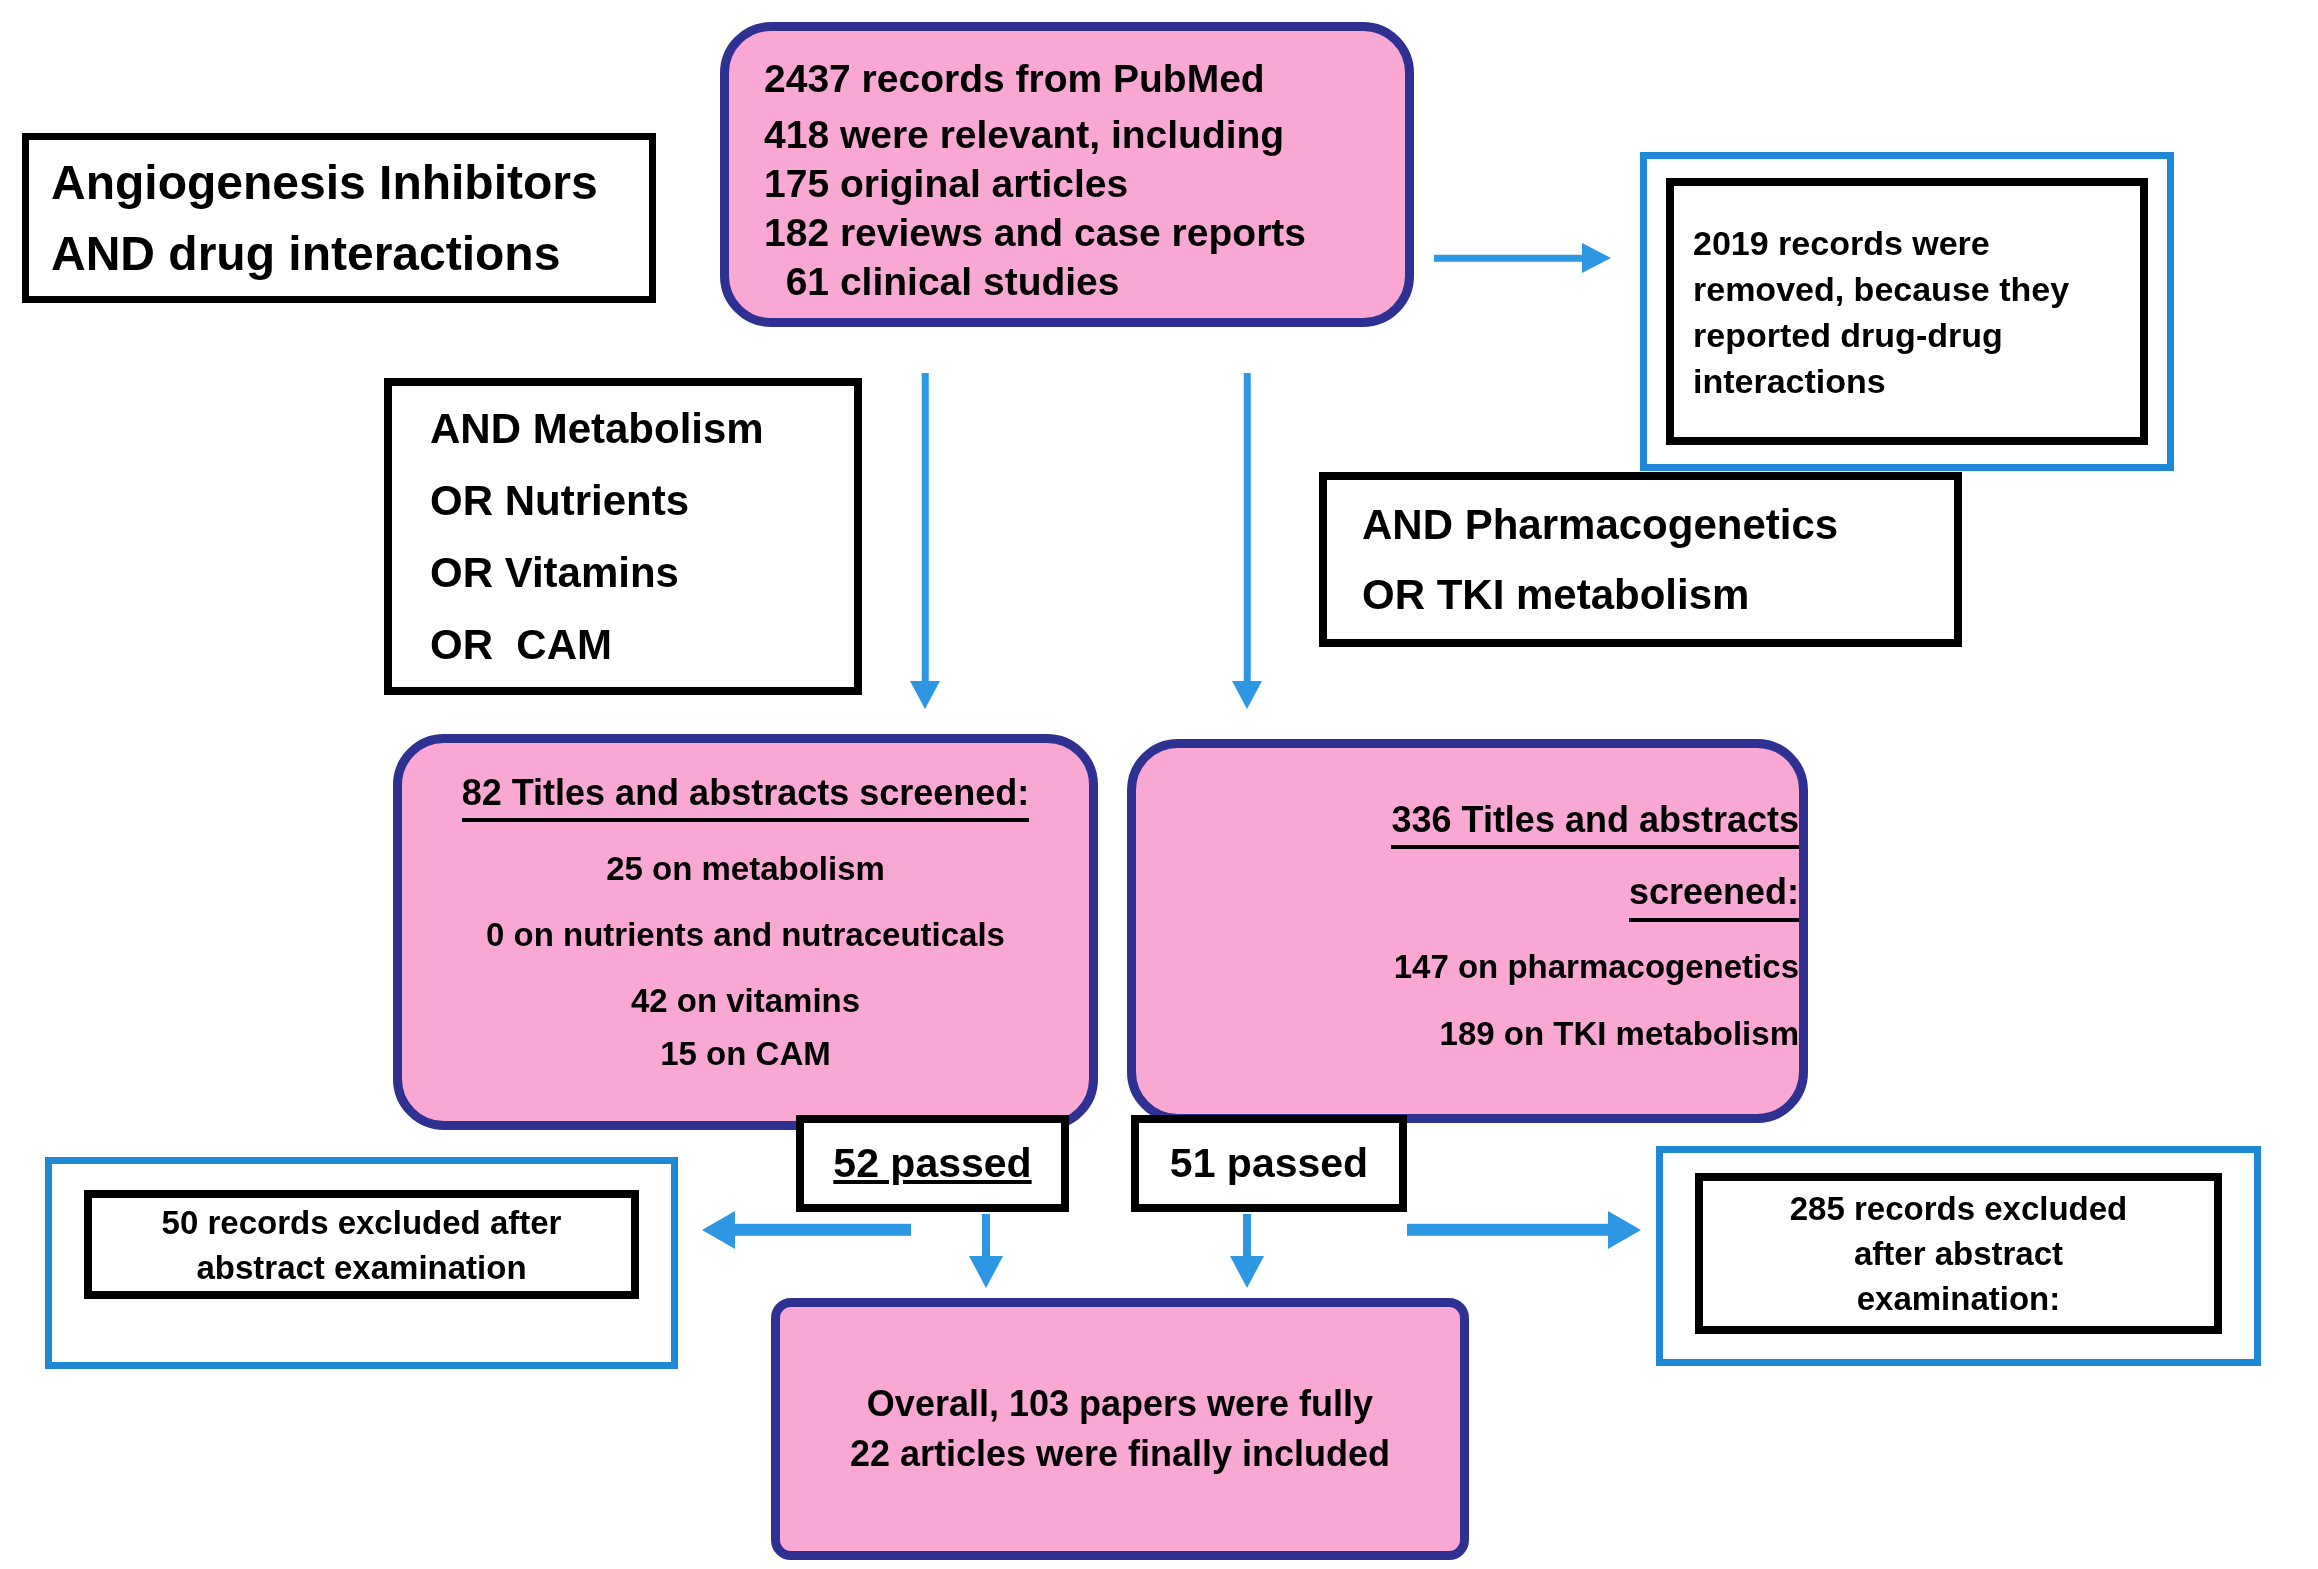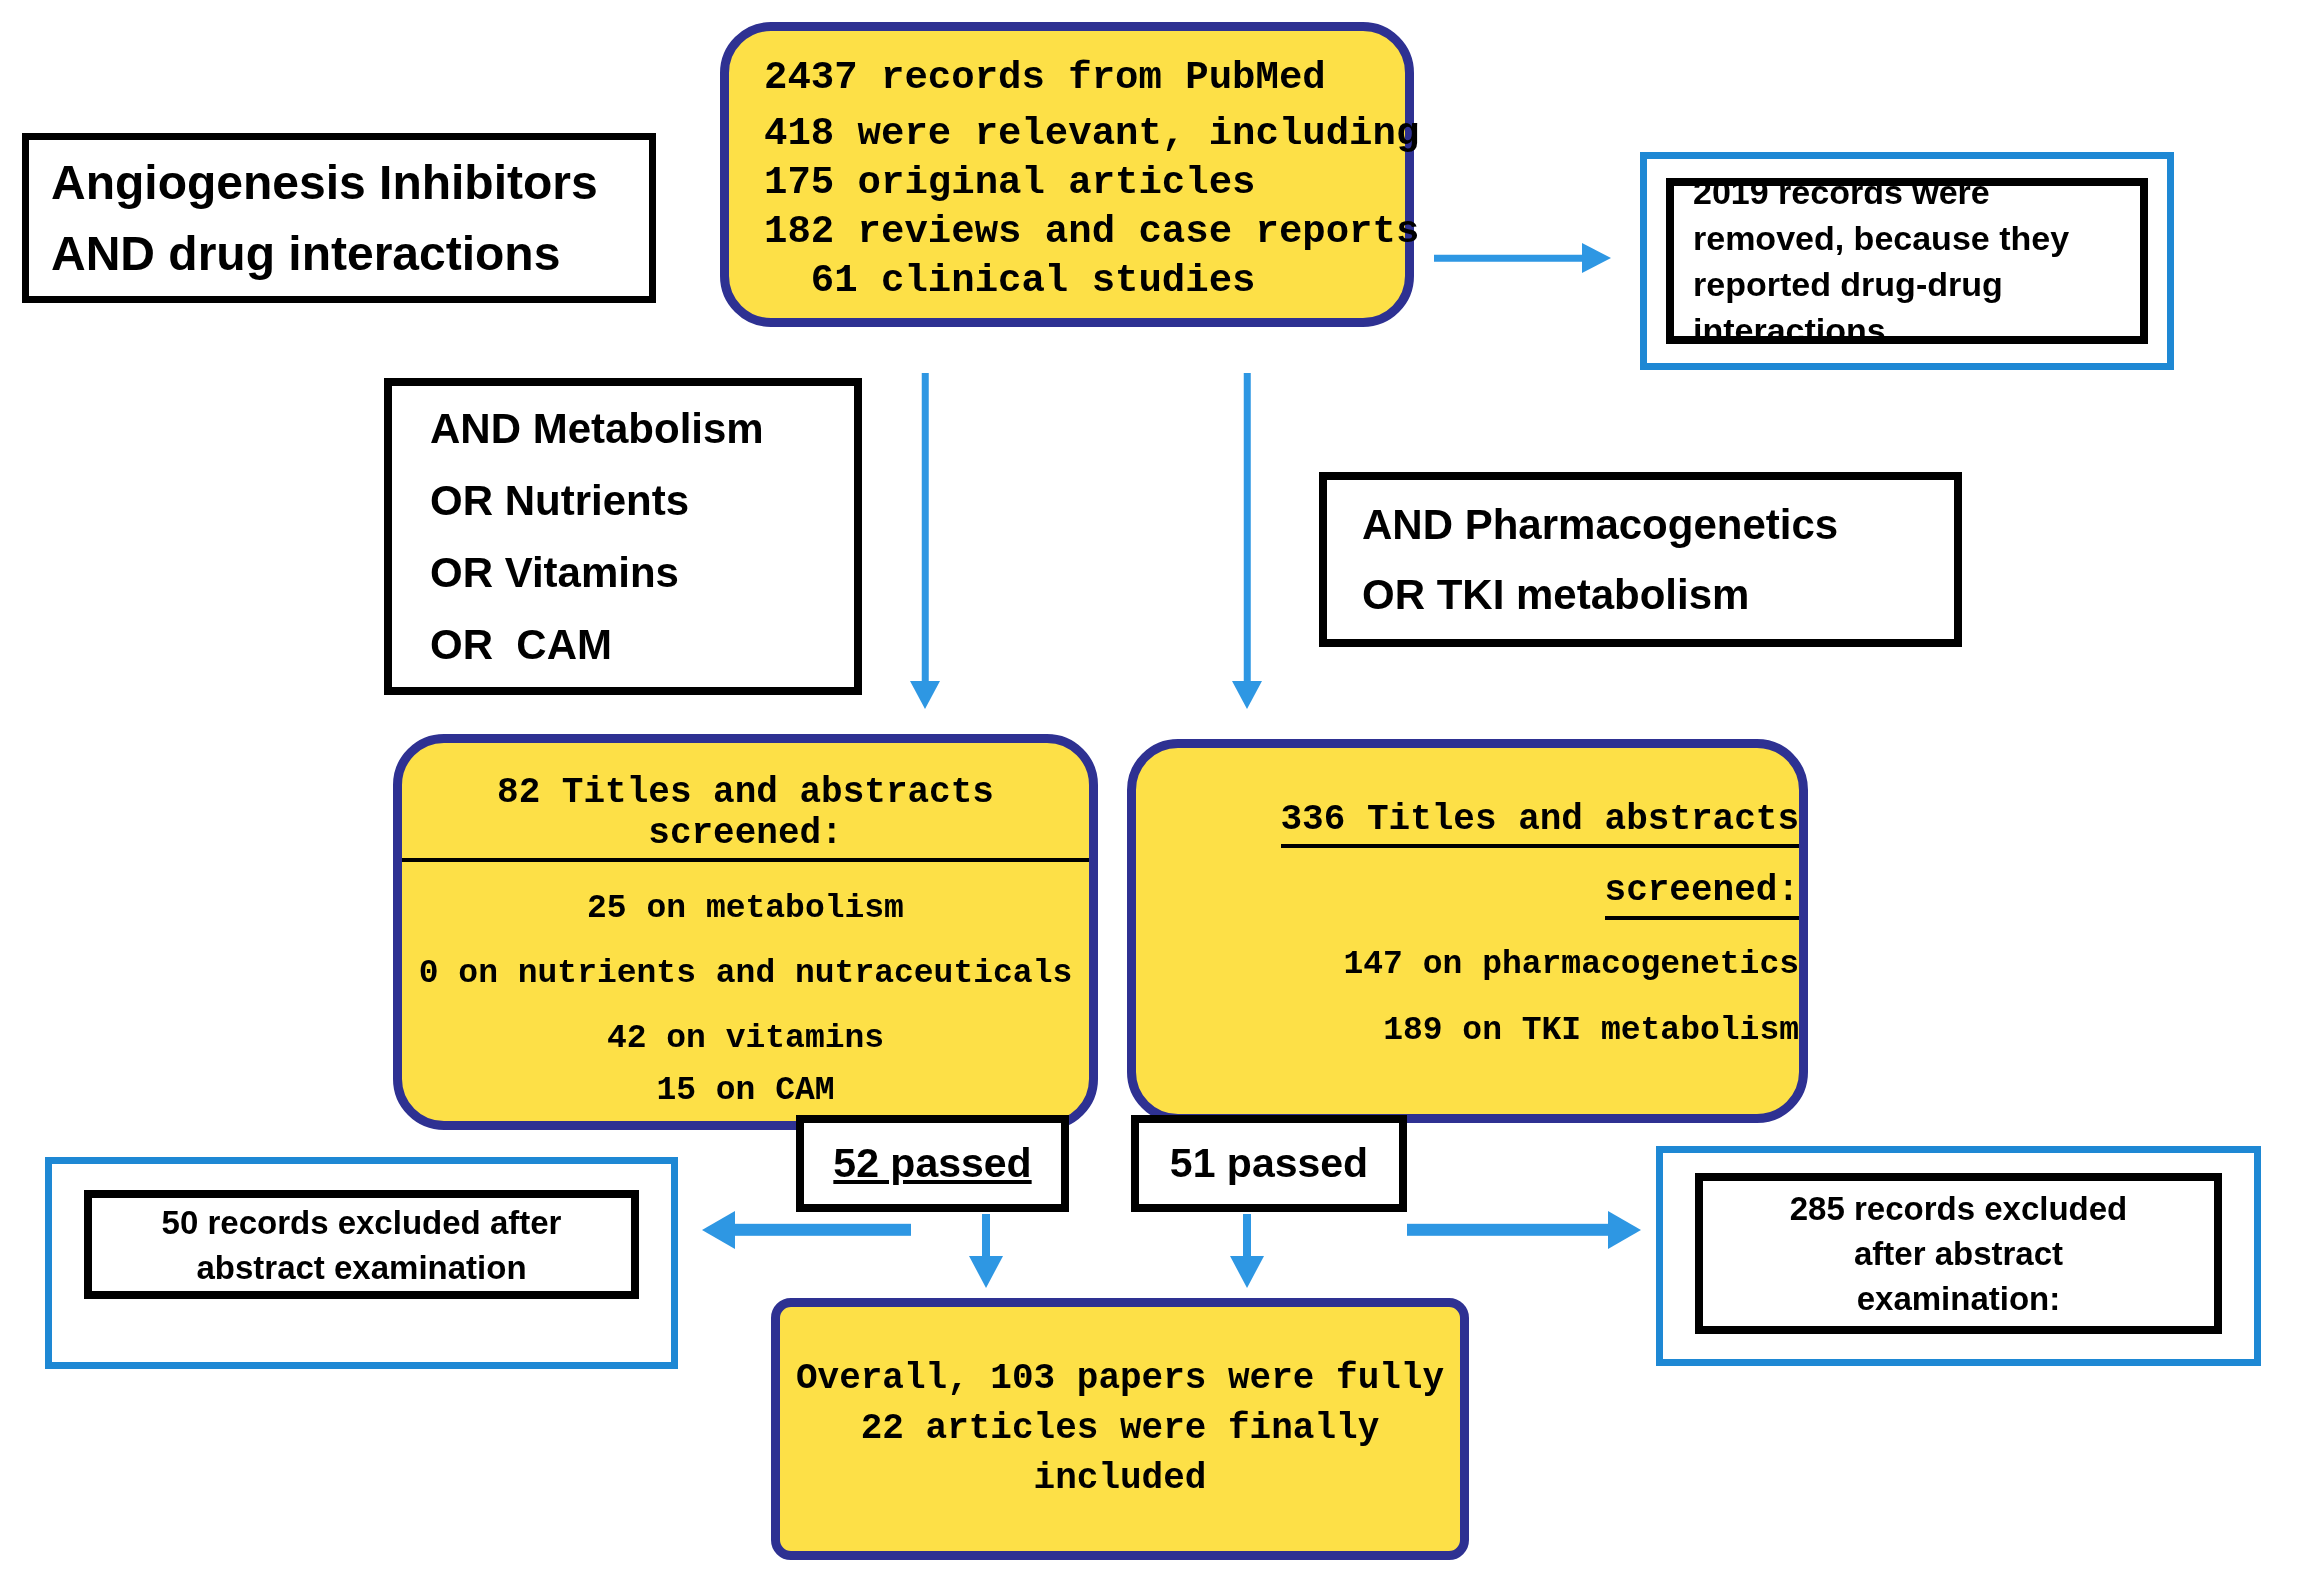--- a/index.html
+++ b/index.html
@@ -18,21 +18,21 @@
     font-weight:700;
     color:var(--ink);
     overflow:hidden;
   }
   .abs{position:absolute;}
   .pre{white-space:pre;}
 
   
   .box-black{border:8.7px solid var(--ink);background:#fff;}
   .box-black-thin{border:7.3px solid var(--ink);background:#fff;}
-  .box-navy{border:9.5px solid var(--navy);border-radius:51px;background:#fde047;font-family:Liberation Mono, monospace;}
+  .box-navy{border:9.5px solid var(--navy);border-radius:51px;background:#f9a8d4;}
   .box-blue-outer{border:7.3px solid var(--blue);background:#fff;}
 
   .vcenter{display:flex;flex-direction:column;justify-content:center;}
   .hcenter{text-align:center;}
 
   
   .f-title{font-size:48px;line-height:71px;}
   .f-pubmed{font-size:39px;line-height:49px;}
   .f-removed{font-size:34px;line-height:46px;}
   .f-query{font-size:42px;line-height:72px;}
@@ -80,21 +80,21 @@
     <div class="pre">175 original articles</div>
     <div class="pre">182 reviews and case reports</div>
     <div class="pre">  61 clinical studies</div>
   </div>
 
   <div class="arrow-h right thin" style="left:1434px;top:236px;width:177px;">
     <div class="shaft"></div>
     <div class="head"></div>
   </div>
 
-  <div class="abs box-blue-outer" style="left:1640px;top:152px;width:534px;height:218px;padding:19px;">
+  <div class="abs box-blue-outer" style="left:1640px;top:152px;width:534px;height:319px;padding:19px;">
     <div class="box-black vcenter f-removed" style="width:100%;height:100%;padding-left:19px;">
       <div class="pre">2019 records were</div>
       <div class="pre">removed, because they</div>
       <div class="pre">reported drug-drug</div>
       <div class="pre">interactions</div>
     </div>
   </div>
 
   <div class="abs box-black vcenter f-query" style="left:384px;top:378px;width:478px;height:317px;padding-left:38px;">
     <div class="pre">AND Metabolism</div>

